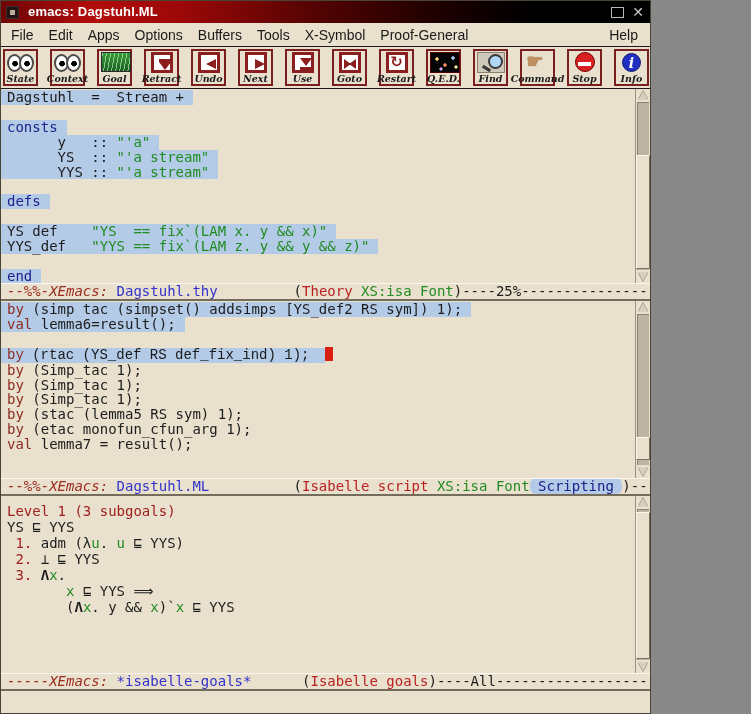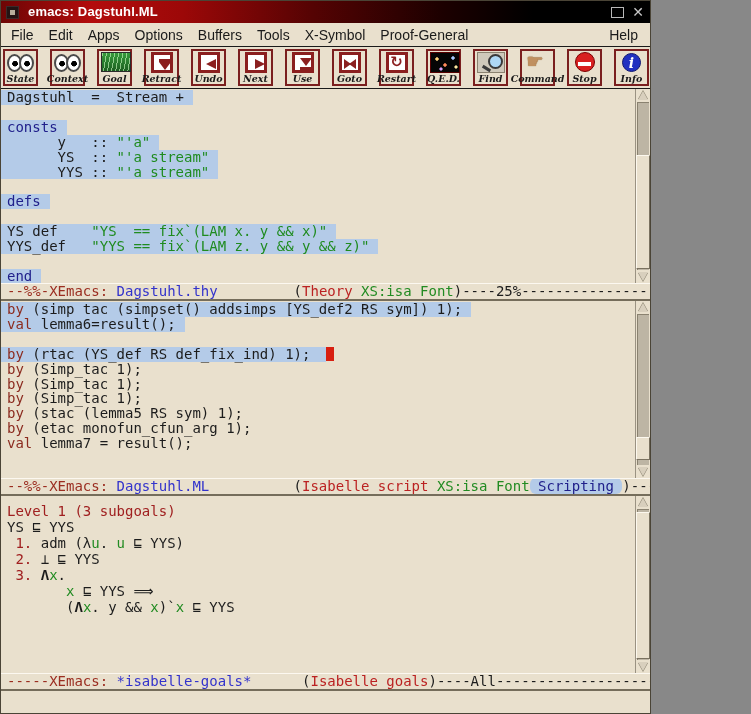--- a/index.html
+++ b/index.html
@@ -71,30 +71,30 @@
     background:linear-gradient(#2f6b2f 0 28%,#caa070 28% 48%,#8a6a48 48% 56%,#caa070 56% 78%,#5a4632 78%);}
 
   
   .pane{position:relative;flex:none;overflow:hidden;background:var(--bg,#e9e0cd);}
   .pane-theory{height:194px;} .pane-script{height:177px;} .pane-goals{height:177px;}
   .lines{padding:1px 0 0 6px;font:14px/14.9px "DejaVu Sans Mono",monospace;color:var(--txt,#1c1c1c);}
   .pane-goals .lines{font:14px/16px "DejaVu Sans Mono",monospace;padding-top:7px;}
   .line{white-space:pre;}
   .lock{background:var(--hl,#b4cbe8);margin-left:-6px;padding-left:6px;padding-right:9px;display:inline-block;}
   .lock.blank{width:6px;padding-right:0;}
-  .lock.nc{padding-right:16px;}
+  .lock.nc{padding-right:16px;font-family:Liberation Mono, monospace;}
   .cursor{display:inline-block;width:8px;height:14px;background:var(--cursor-red,#d81f10);vertical-align:-2px;}
   .c-blk{color:var(--txt,#1c1c1c);} .c-kw{color:var(--kw,#8c2c20);} .c-str{color:var(--str,#1f8b1f);}
   .c-nav{color:var(--nav,#20208b);} .c-red{color:var(--red,#a02020);} .c-var{color:var(--var-green,#228b22);}
   .c-bold{color:var(--txt,#1c1c1c);font-weight:bold;}
 
   
   .modeline{height:18px;flex:none;background:var(--bg,#e9e0cd);border-top:1px solid #fcf8f0;border-bottom:2px solid #756d5b;
     font:14px/15px "DejaVu Sans Mono",monospace;padding-left:6px;white-space:pre;overflow:hidden;}
-  .c-mlred{color:var(--ml-red,#9b2d20);} .c-mlblue{color:var(--ml-blue,#3333cc);}
+  .c-mlred{color:var(--ml-red,#9b2d20);font-style:italic;} .c-mlblue{color:var(--ml-blue,#3333cc);}
   .c-mlcrim{color:var(--ml-crimson,#bb2222);} .c-mlgrn{color:var(--ml-green,#228b22);text-align:center;}
   .c-mlblk{color:var(--txt,#1c1c1c);} .c-mlhl{color:var(--nav,#20208b);background:var(--hl,#b4cbe8);border-radius:6px;}
 
   
   .sb{position:absolute;top:0;bottom:0;right:0;width:15px;background:var(--bg,#e9e0cd);border-left:1px solid #9a9282;}
   .sb .track{position:absolute;left:1px;right:1px;top:13px;bottom:13px;background:#bdb5a4;box-shadow:inset 1px 1px 0 #8a8270;}
   .sb .thumb{position:absolute;left:0;right:0;background:var(--bg,#e9e0cd);border:1px solid;border-color:#fcf8ee #7a7260 #7a7260 #fcf8ee;}
   .sb .arr{position:absolute;left:2px;width:0;height:0;border-left:5px solid transparent;border-right:5px solid transparent;}
   .sb .up{top:2px;border-bottom:9px solid #d8cfbd;filter:drop-shadow(0 -1px 0 #8a8270);}
   .sb .down{bottom:2px;border-top:9px solid #d8cfbd;filter:drop-shadow(0 1px 0 #8a8270);}

